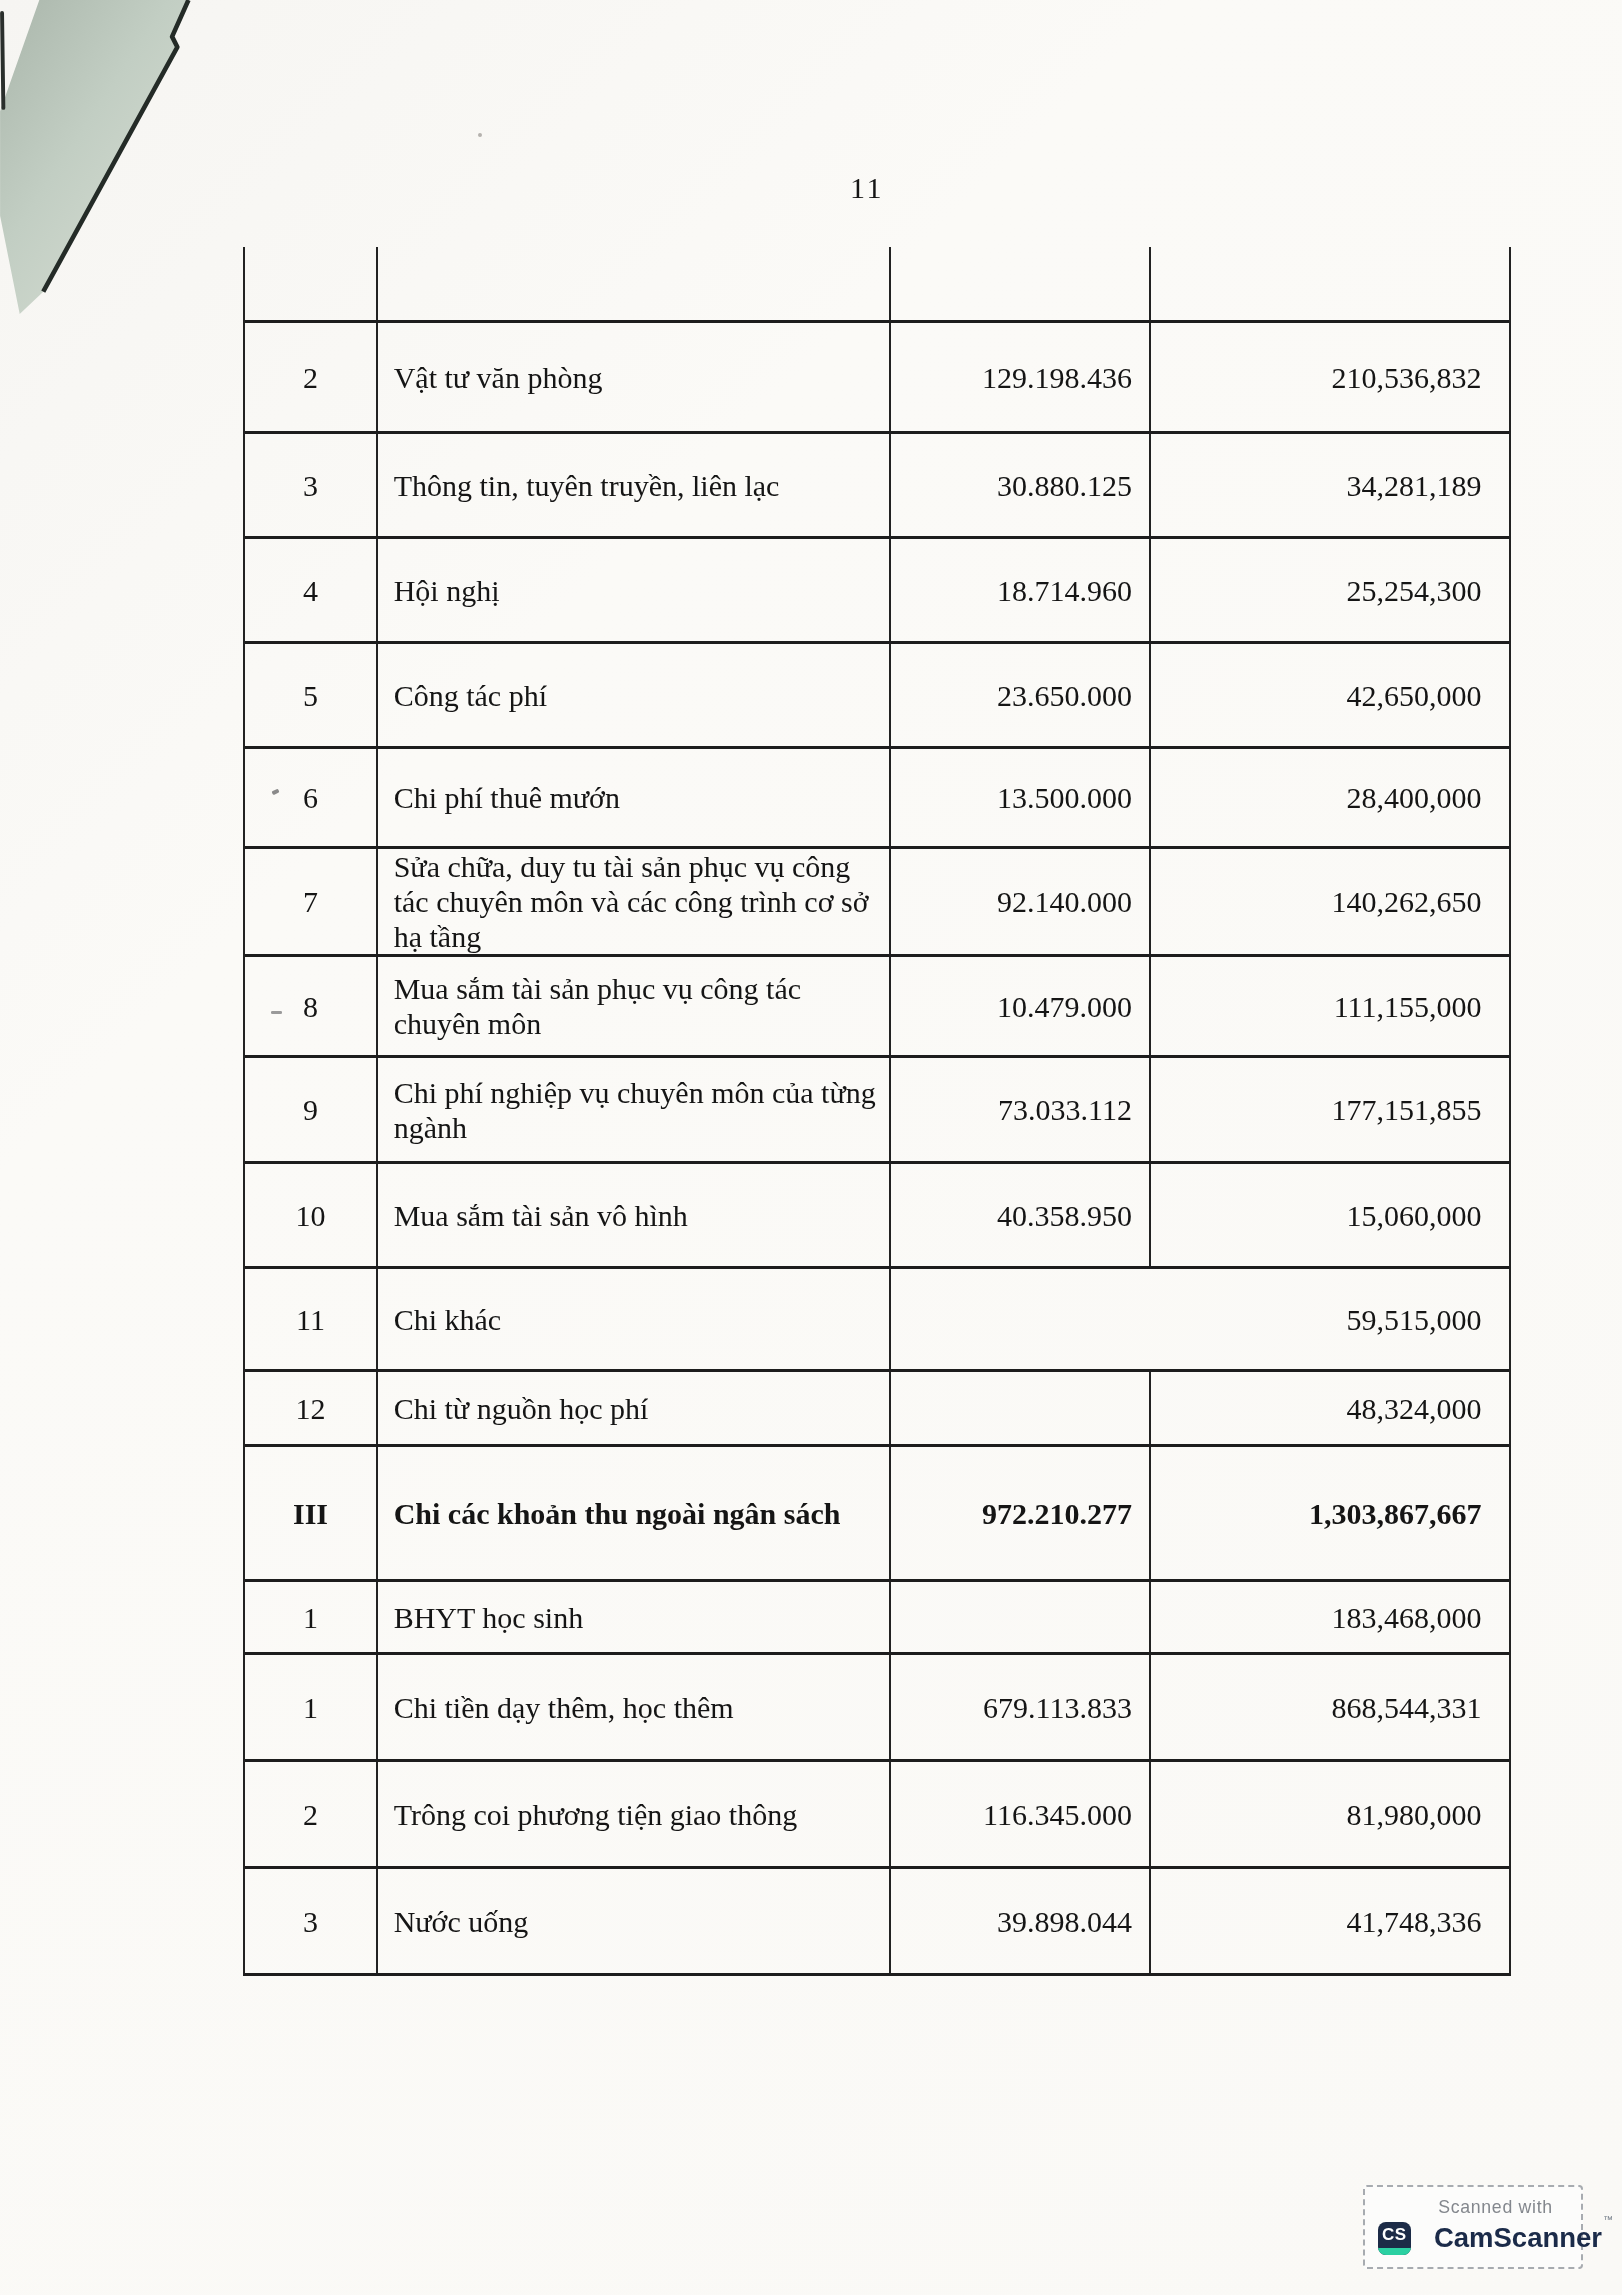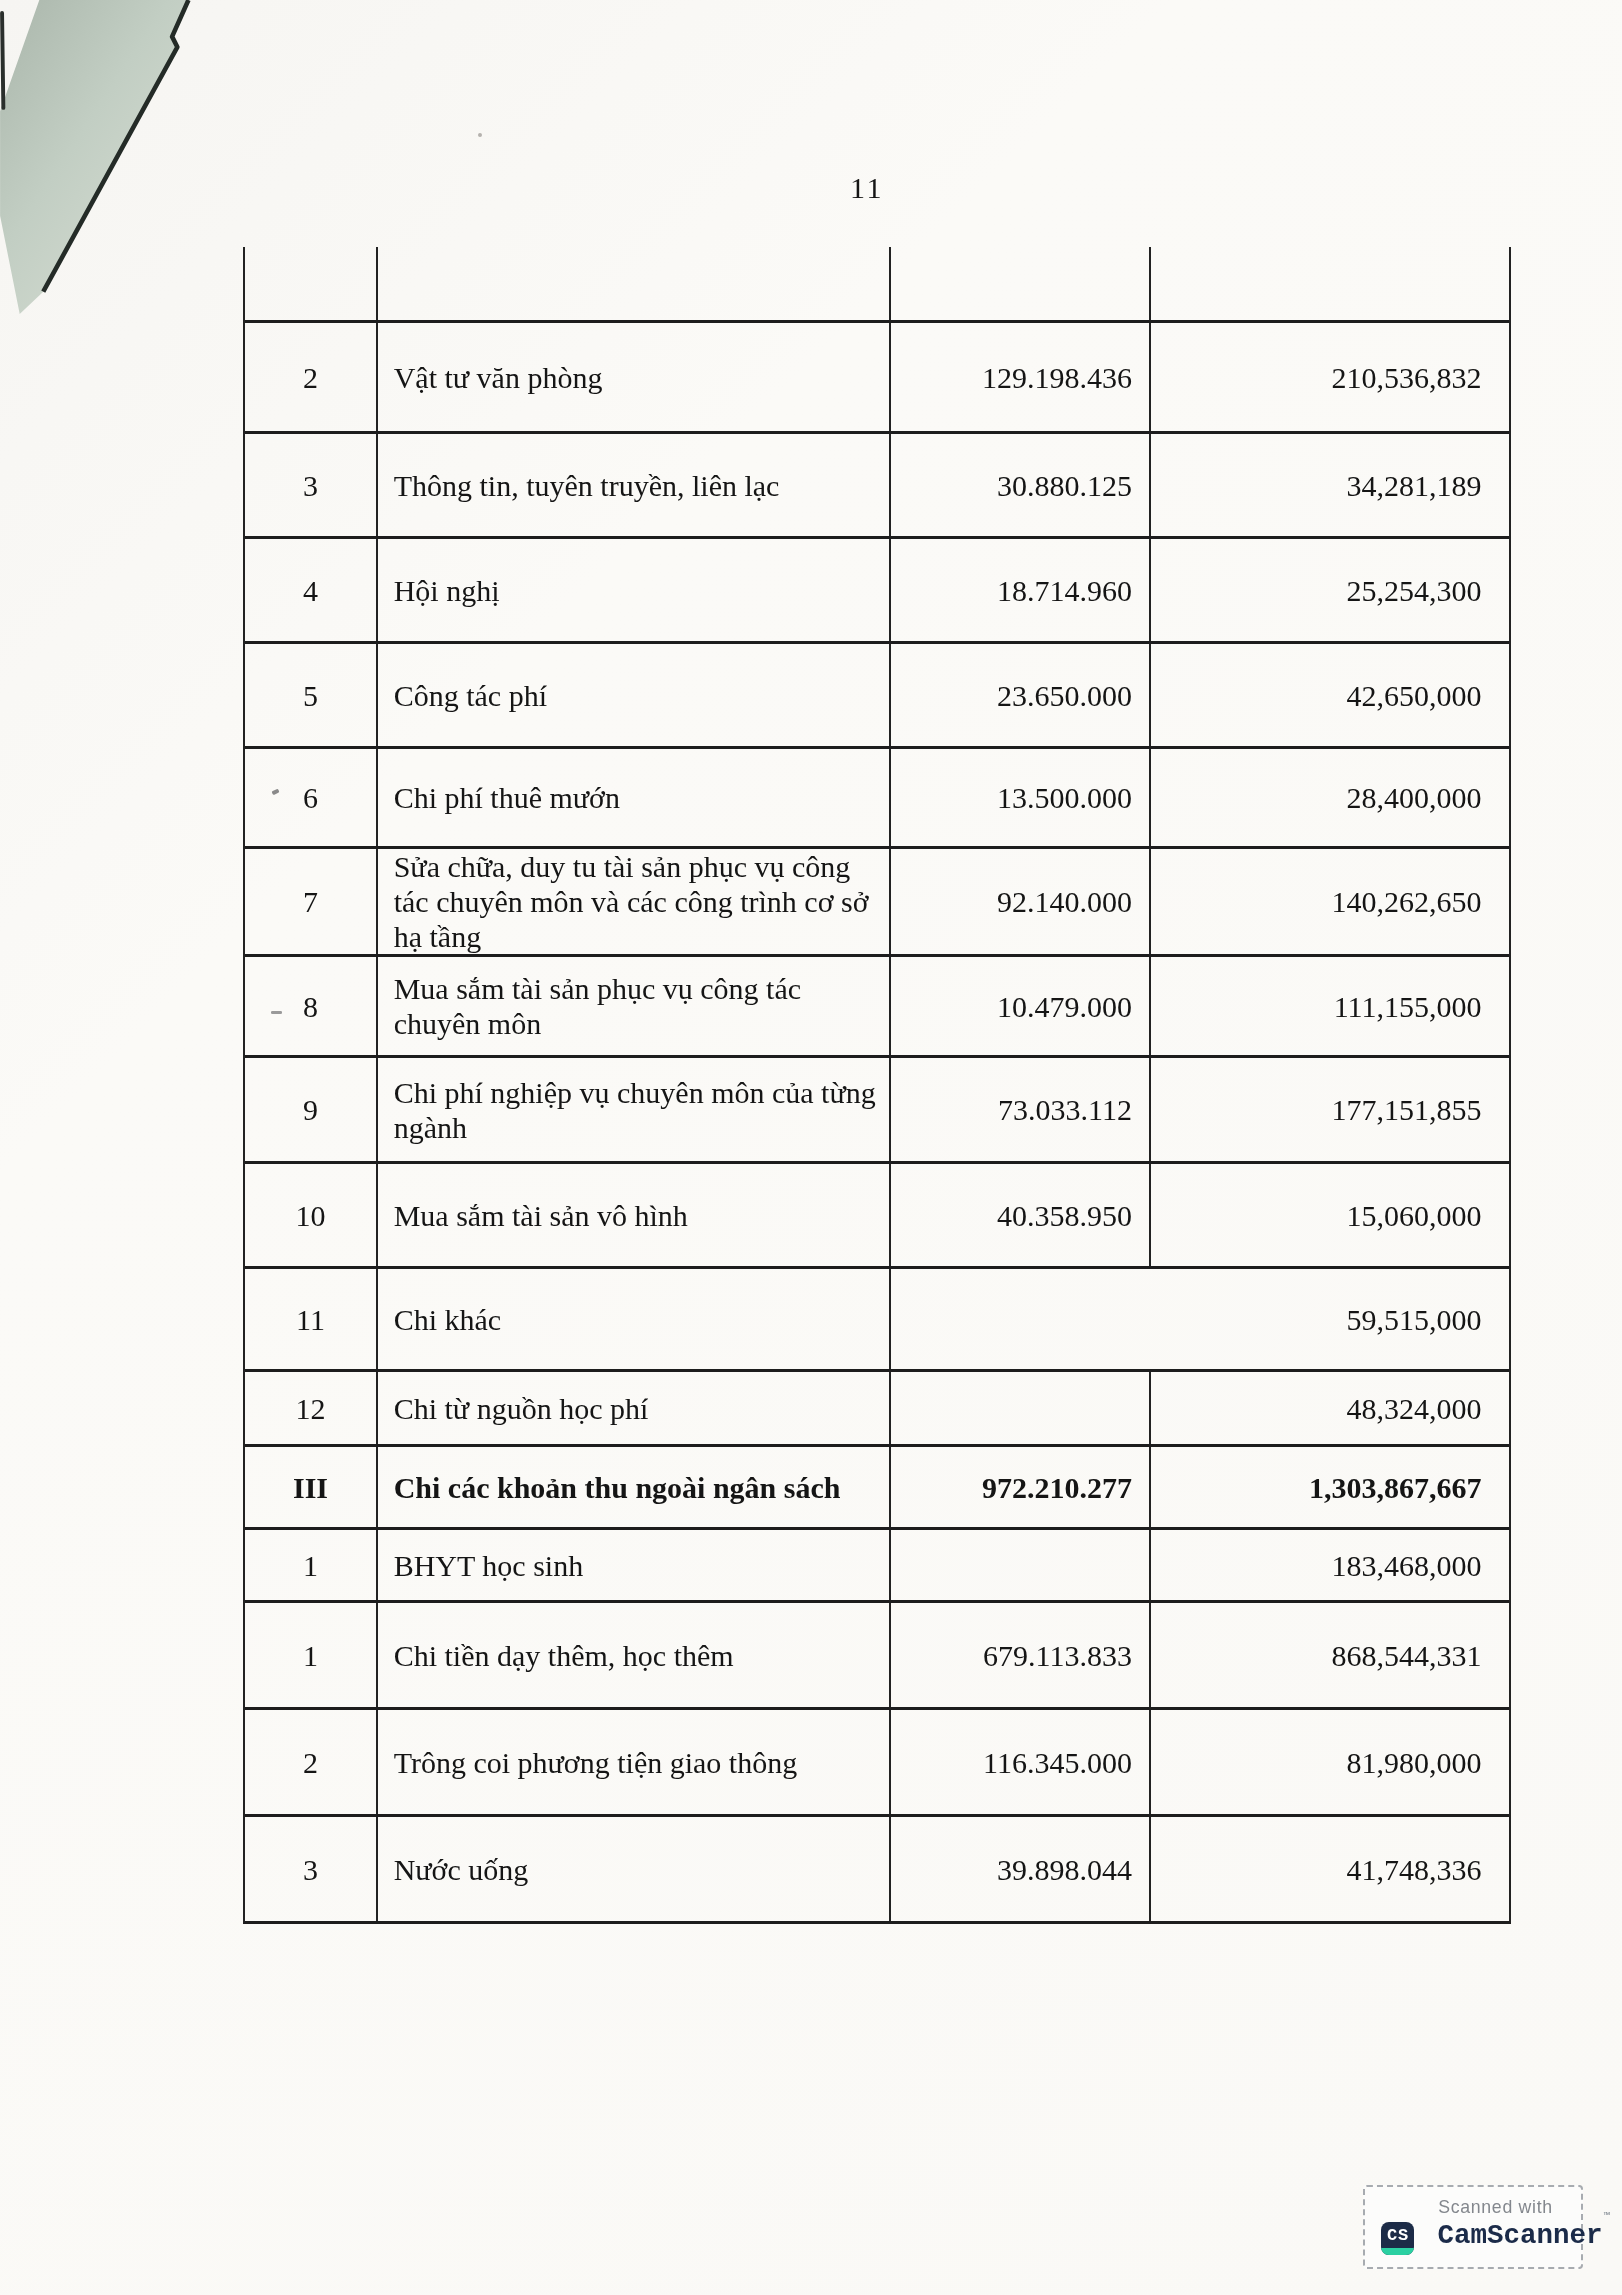--- a/index.html
+++ b/index.html
@@ -45,21 +45,21 @@
   .speck.s3{left:478px;top:133px;width:3.9px;height:3.9px;border-radius:50%;background:#b5b2ae;}
   
   .badge{
     position:absolute;left:1363px;top:2185px;width:220px;height:84px;
     box-sizing:border-box;border:2px dashed #a7abb0;border-radius:3.9px;
     background:#fcfcfb;
     display:flex;flex-direction:column;align-items:center;justify-content:center;
     gap:4.6px;font-family:"Liberation Sans","DejaVu Sans",sans-serif;padding-left:45px;
   }
   .scanned{color:#83878d;font-size:17.7px;letter-spacing:0.7px;line-height:1;}
-  .brandrow{display:flex;gap:23px;font-family:Liberation Mono, monospace;}
+  .brandrow{display:flex;align-items:center;gap:23px;}
   .cslogo{
     position:relative;width:33px;height:33px;border-radius:7.9px;
     background:#1c2b47;color:#fff;font-weight:bold;font-size:17px;
     display:flex;align-items:center;justify-content:center;overflow:hidden;
   }
   .cslogo .cstxt{position:relative;z-index:2;margin-bottom:5.9px;letter-spacing:0.7px;}
   .cslogo .teal{position:absolute;left:0;right:0;bottom:0;height:6.5px;background:#2bd0a2;z-index:1;}
   .brandtxt{color:#1b2b49;font-weight:bold;font-size:27.5px;line-height:1;}
   .tm{font-size:9.8px;color:#6a7480;vertical-align:top;position:relative;top:-9.2px;margin-left:1.3px;font-weight:normal;}
 </style>
@@ -152,21 +152,21 @@
         <div class="cell c1">11</div>
         <div class="cell c2">Chi khác</div>
         <div class="cell c4">59,515,000</div>
       </div>
       <div class="row bt" style="height: 75px;">
         <div class="cell c1">12</div>
         <div class="cell c2">Chi từ nguồn học phí</div>
         <div class="cell c3"></div>
         <div class="cell c4">48,324,000</div>
       </div>
-      <div class="row bt bold" style="height: 83px;">
+      <div class="row bt bold" style="height: 135px;">
         <div class="cell c1">III</div>
         <div class="cell c2">Chi các khoản thu ngoài ngân sách</div>
         <div class="cell c3">972.210.277</div>
         <div class="cell c4">1,303,867,667</div>
       </div>
       <div class="row bt" style="height: 73px;">
         <div class="cell c1">1</div>
         <div class="cell c2">BHYT học sinh</div>
         <div class="cell c3"></div>
         <div class="cell c4">183,468,000</div>

